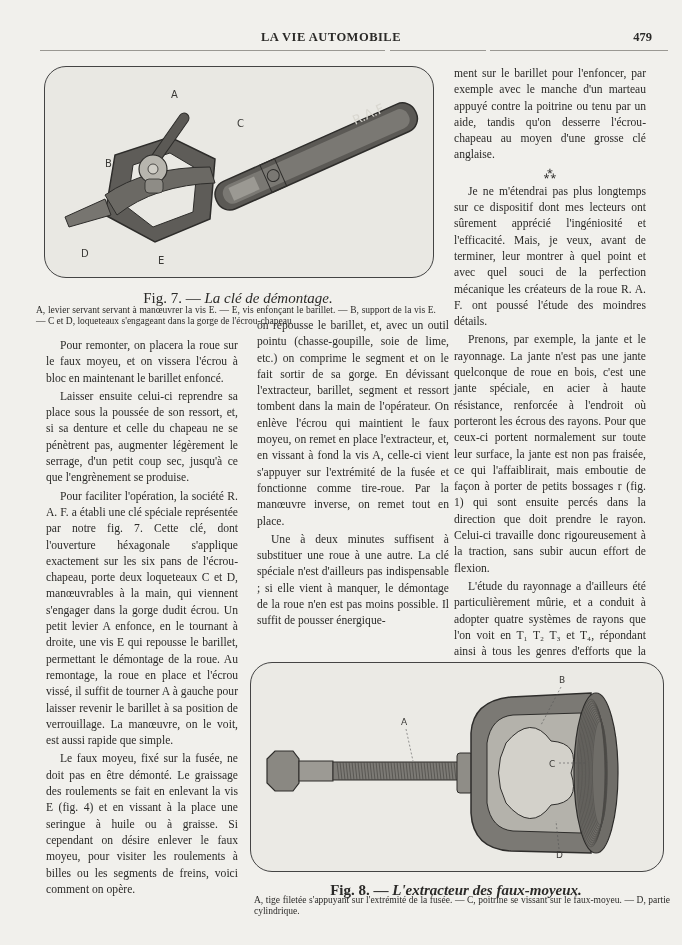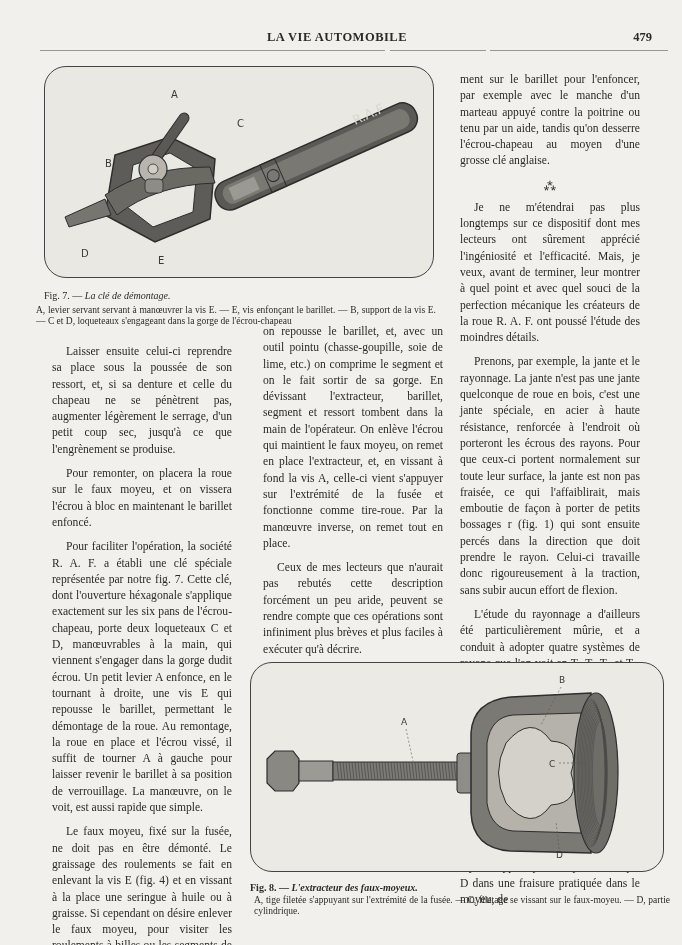--- a/index.html
+++ b/index.html
@@ -4,30 +4,30 @@
 <style>
   html, body { margin: 0; padding: 0; }
   body {
     width: 682px; height: 945px; overflow: hidden;
     background: #f1f0ec;
     font-family: "DejaVu Serif", "Liberation Serif", serif;
     color: #2b2a28;
     position: relative;
   }
   .header { position: absolute; left: 40px; top: 30px; width: 630px; height: 18px; }
-  .header .title { position: absolute; left: 12px; width: 570px; text-align: center; font-size: 12.5px; letter-spacing: 0.5px; font-family: "Liberation Serif", serif; font-weight: bold; }
+  .header .title { position: absolute; left: 6px; width: 570px; text-align: center; font-size: 12.5px; letter-spacing: 0.5px; font-family: "Liberation Serif", serif; font-weight: bold; }
   .header .pagenum { position: absolute; right: 18px; font-size: 12.5px; font-family: "Liberation Serif", serif; font-weight: bold; }
   .rule { position: absolute; top: 50px; height: 1px; background: #9a9893; }
   .fig1 { position: absolute; left: 44px; top: 66px; width: 388px; height: 210px; border: 1.5px solid #444; border-radius: 22px; background: #e9e8e3; overflow: hidden; }
   .fig2 { position: absolute; left: 250px; top: 662px; width: 412px; height: 208px; border: 1.5px solid #444; border-radius: 22px; background: #ebeae5; overflow: hidden; }
-  .cap-title { position: absolute; font-size: 10px; text-align: left; font-family: "Liberation Serif", serif; }
+  .cap-title { position: absolute; font-size: 15px; text-align: center; font-family: "Liberation Serif", serif; }
   .cap-title i { font-style: italic; }
   .cap-body { position: absolute; font-size: 9.5px; line-height: 11px; font-family: Liberation Serif, serif; text-align: justify; }
   .col { position: absolute; font-family: "Liberation Serif", serif; font-size: 11.6px; line-height: 16.3px; text-align: justify; }
-  .col p { margin: 8px; text-indent: 14px; }
+  .col p { margin: 2px; text-indent: 14px; }
   .col p.noindent { text-indent: 0; }
   .stars { text-align: center; font-size: 11px; line-height: 14px; margin: 2px 0 4px 0; }
   svg text { font-family: "DejaVu Sans", sans-serif; }
 </style>
 </head>
 <body>
 
 <div class="header">
   <span class="title">LA VIE AUTOMOBILE</span>
   <span class="pagenum">479</span>
@@ -70,30 +70,29 @@
     <text x="113" y="197" font-size="10" fill="#3a3936">E</text>
   </svg>
 </div>
 
 <div class="cap-title" style="left:44px; top:290px; width:388px;">
   <span>Fig. 7. —</span> <i>La clé de démontage.</i>
 </div>
 <div class="cap-body" style="left:36px; top:305px; width:400px;">A, levier servant servant à manœuvrer la vis E. — E, vis enfonçant le barillet. — B, support de la vis E. — C et D, loqueteaux s'engageant dans la gorge de l'écrou-chapeau</div>
 
 <div class="col" style="left:44px; top:336px; width:196px;">
+  <p>Pour remonter, on placera la roue sur le faux moyeu, et on vissera l'écrou à bloc en maintenant le barillet enfoncé.</p>
   <p>Laisser ensuite celui-ci reprendre sa place sous la poussée de son ressort, et, si sa denture et celle du chapeau ne se pénètrent pas, augmenter légèrement le serrage, d'un petit coup sec, jusqu'à ce que l'engrènement se produise.</p>
-  <p>Pour remonter, on placera la roue sur le faux moyeu, et on vissera l'écrou à bloc en maintenant le barillet enfoncé.</p>
   <p>Pour faciliter l'opération, la société R. A. F. a établi une clé spéciale représentée par notre fig. 7. Cette clé, dont l'ouverture héxagonale s'applique exactement sur les six pans de l'écrou-chapeau, porte deux loqueteaux C et D, manœuvrables à la main, qui viennent s'engager dans la gorge dudit écrou. Un petit levier A enfonce, en le tournant à droite, une vis E qui repousse le barillet, permettant le démontage de la roue. Au remontage, la roue en place et l'écrou vissé, il suffit de tourner A à gauche pour laisser revenir le barillet à sa position de verrouillage. La manœuvre, on le voit, est aussi rapide que simple.</p>
   <p>Le faux moyeu, fixé sur la fusée, ne doit pas en être démonté. Le graissage des roulements se fait en enlevant la vis E (fig. 4) et en vissant à la place une seringue à huile ou à graisse. Si cependant on désire enlever le faux moyeu, pour visiter les roulements à billes ou les segments de freins, voici comment on opère.</p>
 
 </div>
 
 <div class="col" style="left:255px; top:316px; width:196px;">
   <p class="noindent">on repousse le barillet, et, avec un outil pointu (chasse-goupille, soie de lime, etc.) on comprime le segment et on le fait sortir de sa gorge. En dévissant l'extracteur, barillet, segment et ressort tombent dans la main de l'opérateur. On enlève l'écrou qui maintient le faux moyeu, on remet en place l'extracteur, et, en vissant à fond la vis A, celle-ci vient s'appuyer sur l'extrémité de la fusée et fonctionne comme tire-roue. Par la manœuvre inverse, on remet tout en place.</p>
-  <p>Ceux de mes lecteurs que n'aurait pas rebutés cette description forcément un peu aride, peuvent se rendre compte que ces opérations sont infiniment plus brèves et plus faciles à exécuter qu'à décrire.</p>
   <p>Une à deux minutes suffisent à substituer une roue à une autre. La clé spéciale n'est d'ailleurs pas indispensable ; si elle vient à manquer, le démontage de la roue n'en est pas moins possible. Il suffit de pousser énergique-</p>
 </div>
 
 <div class="col" style="left:452px; top:64px; width:196px;">
   <p class="noindent">ment sur le barillet pour l'enfoncer, par exemple avec le manche d'un marteau appuyé contre la poitrine ou tenu par un aide, tandis qu'on desserre l'écrou-chapeau au moyen d'une grosse clé anglaise.</p>
   <div class="stars">⁂</div>
   <p>Je ne m'étendrai pas plus longtemps sur ce dispositif dont mes lecteurs ont sûrement apprécié l'ingéniosité et l'efficacité. Mais, je veux, avant de terminer, leur montrer à quel point et avec quel souci de la perfection mécanique les créateurs de la roue R. A. F. ont poussé l'étude des moindres détails.</p>
   <p>Prenons, par exemple, la jante et le rayonnage. La jante n'est pas une jante quelconque de roue en bois, c'est une jante spéciale, en acier à haute résistance, renforcée à l'endroit où porteront les écrous des rayons. Pour que ceux-ci portent normalement sur toute leur surface, la jante est non pas fraisée, ce qui l'affaiblirait, mais emboutie de façon à porter de petits bossages r (fig. 1) qui sont ensuite percés dans la direction que doit prendre le rayon. Celui-ci travaille donc rigoureusement à la traction, sans subir aucun effort de flexion.</p>
   <p>L'étude du rayonnage a d'ailleurs été particulièrement mûrie, et a conduit à adopter quatre systèmes de rayons que l'on voit en T₁ T₂ T₃ et T₄, répondant ainsi à tous les genres d'efforts que la roue est appelée à subir.</p>
   <p>Les rayons, en acier Martin résistant à 110 kilos, sont renforcés à leurs deux extrémités en R (fig. 9). Le moyeu ne porte pas de joues, ce qui évite de couder le rayon à angle droit à son extrémité et de le faire ainsi travailler au cisaillement. Le coude C est très peu prononcé, et la tête du rayon s'appuie par une partie conique D dans une fraisure pratiquée dans le moyeu, de</p>
@@ -180,13 +179,13 @@
     <line x1="155" y1="66" x2="162" y2="98" stroke="#555" stroke-width="0.6" stroke-dasharray="2,2"></line>
     <line x1="310" y1="24" x2="290" y2="62" stroke="#555" stroke-width="0.6" stroke-dasharray="2,2"></line>
     <line x1="308" y1="100" x2="335" y2="100" stroke="#555" stroke-width="0.6" stroke-dasharray="2,2"></line>
     <line x1="308" y1="186" x2="305" y2="158" stroke="#555" stroke-width="0.6" stroke-dasharray="2,2"></line>
   </svg>
 </div>
 
 <div class="cap-title" style="left:250px; top:882px; width:412px;font-weight:bold;">
   <span>Fig. 8. —</span> <i>L'extracteur des faux-moyeux.</i>
 </div>
-<div class="cap-body" style="left:254px; top:895px; width:416px;">A, tige filetée s'appuyant sur l'extrémité de la fusée. — C, filetage se vissant sur le faux-moyeu. — D, partie cylindrique.</div>
+<div class="cap-body" style="left:254px; top:895px; width:416px;">A, tige filetée s'appuyant sur l'extrémité de la fusée. — C, poitrine se vissant sur le faux-moyeu. — D, partie cylindrique.</div>
 
 </body></html>

